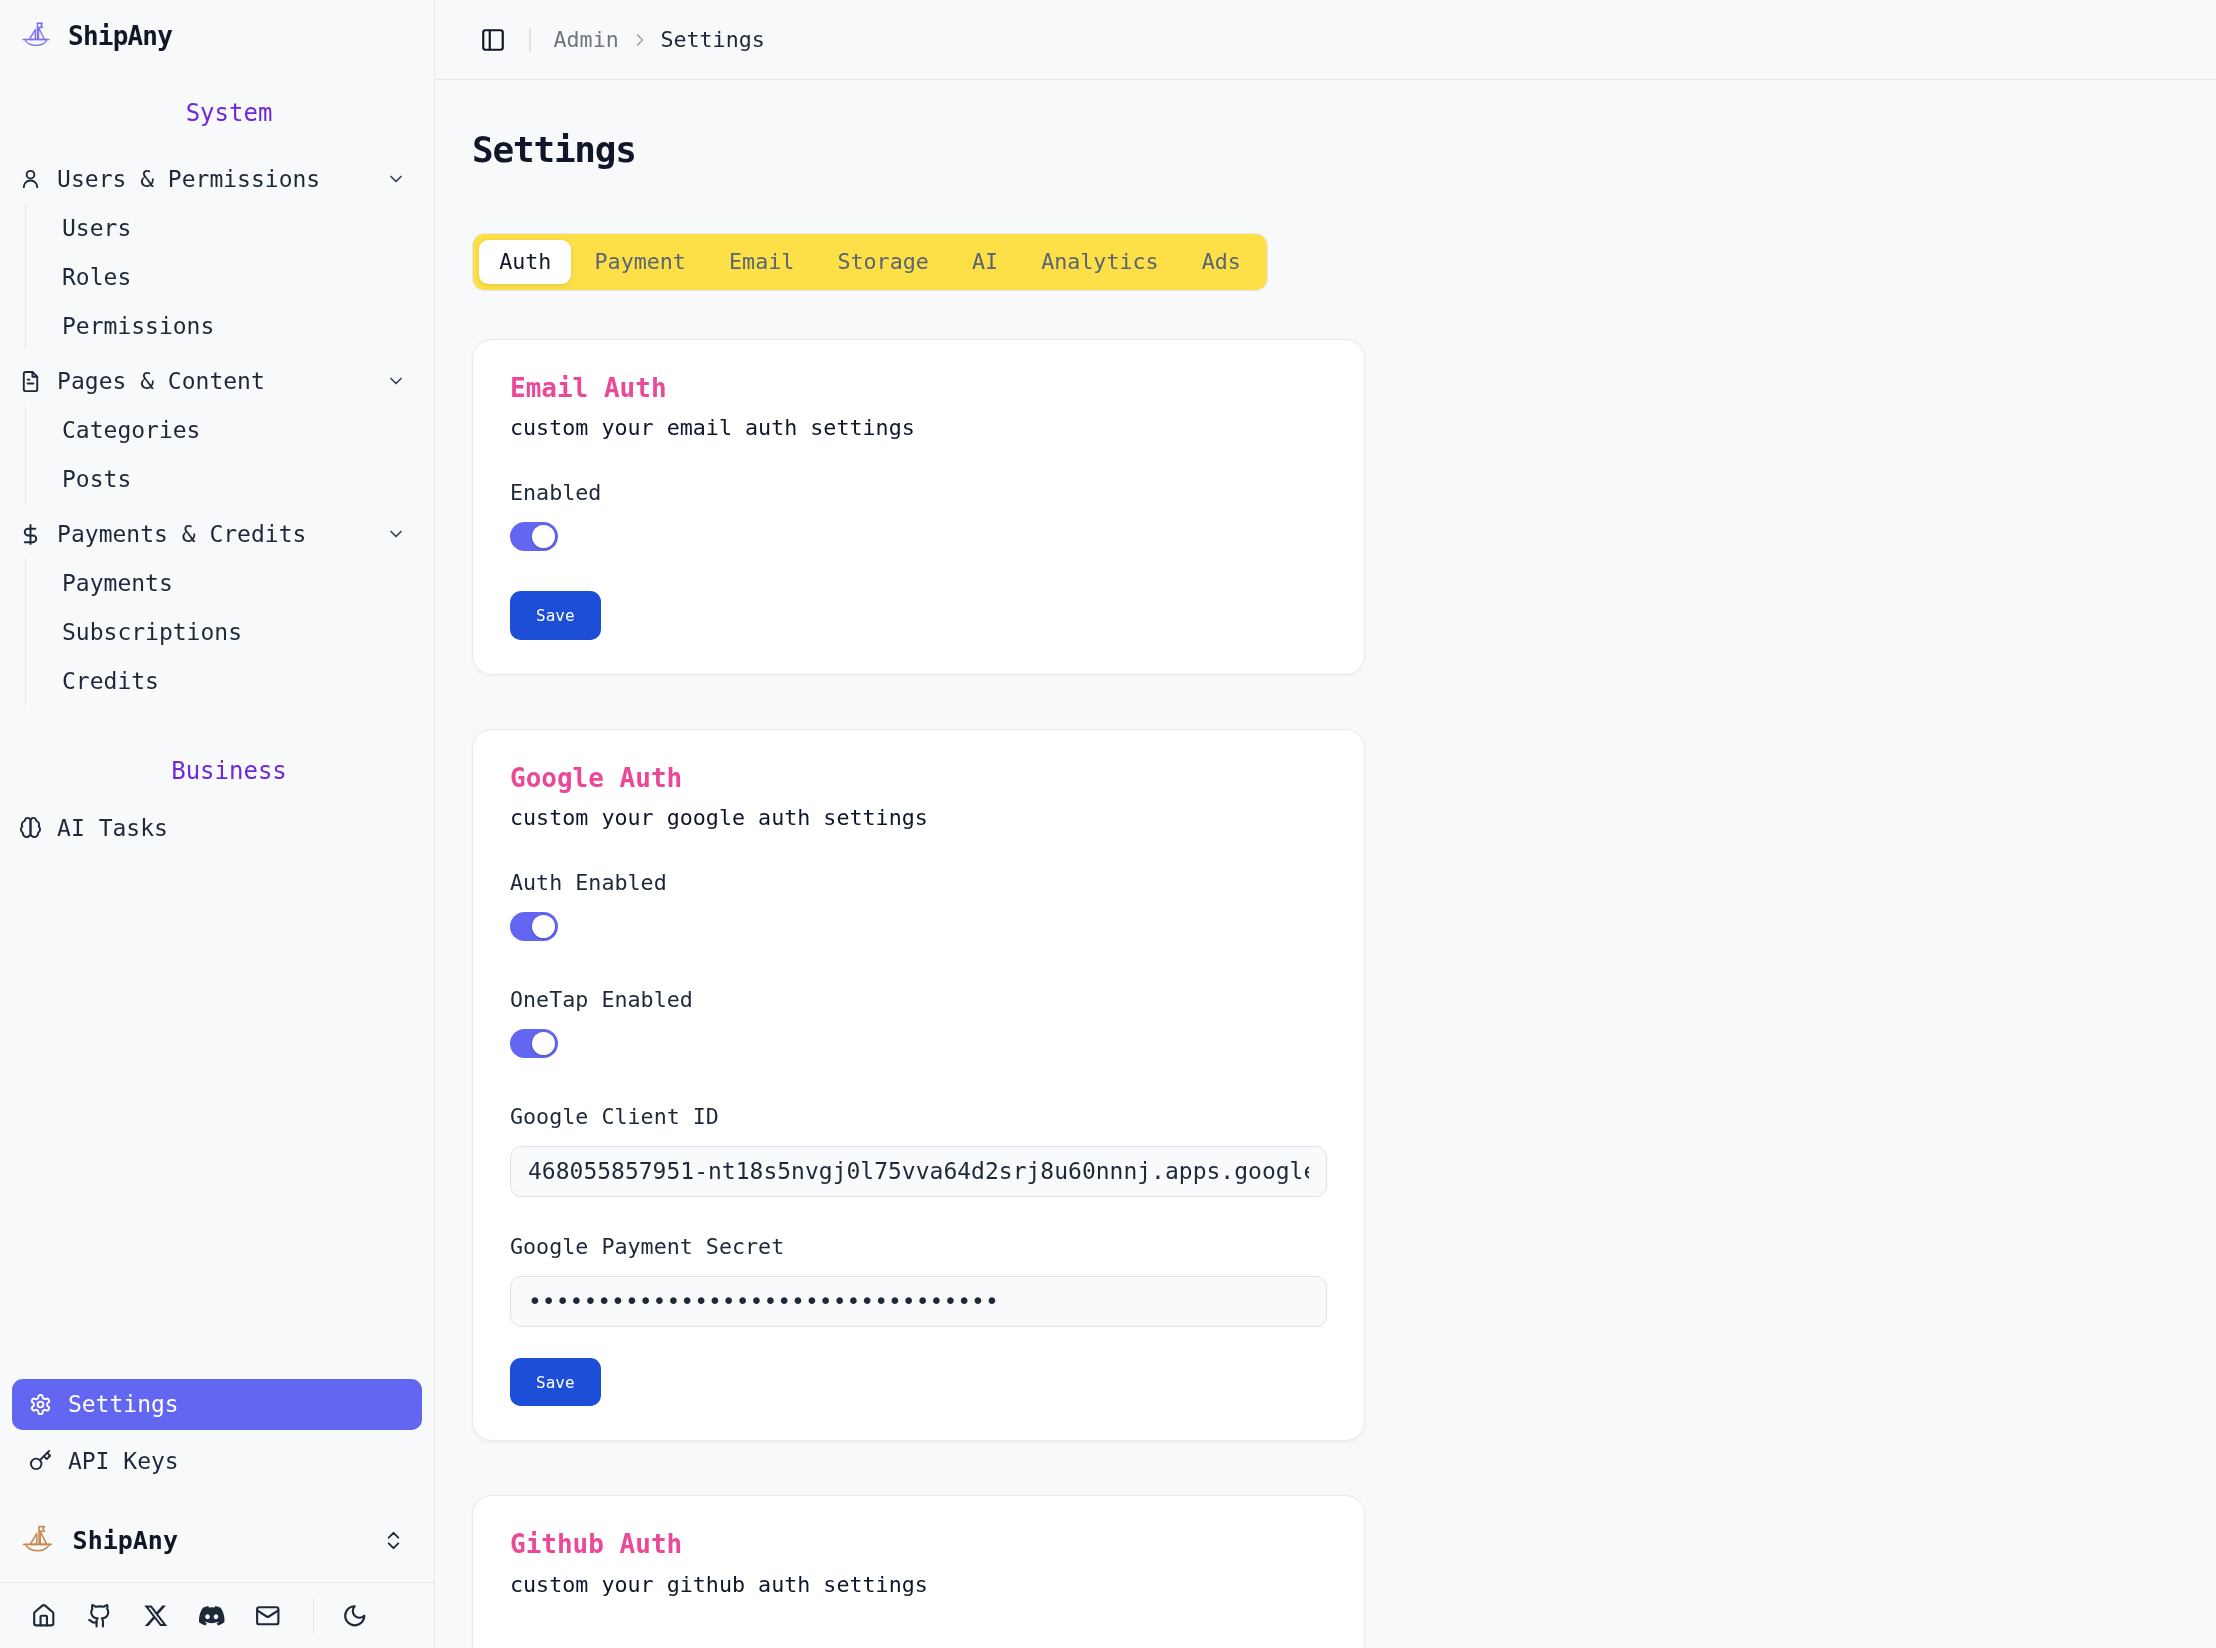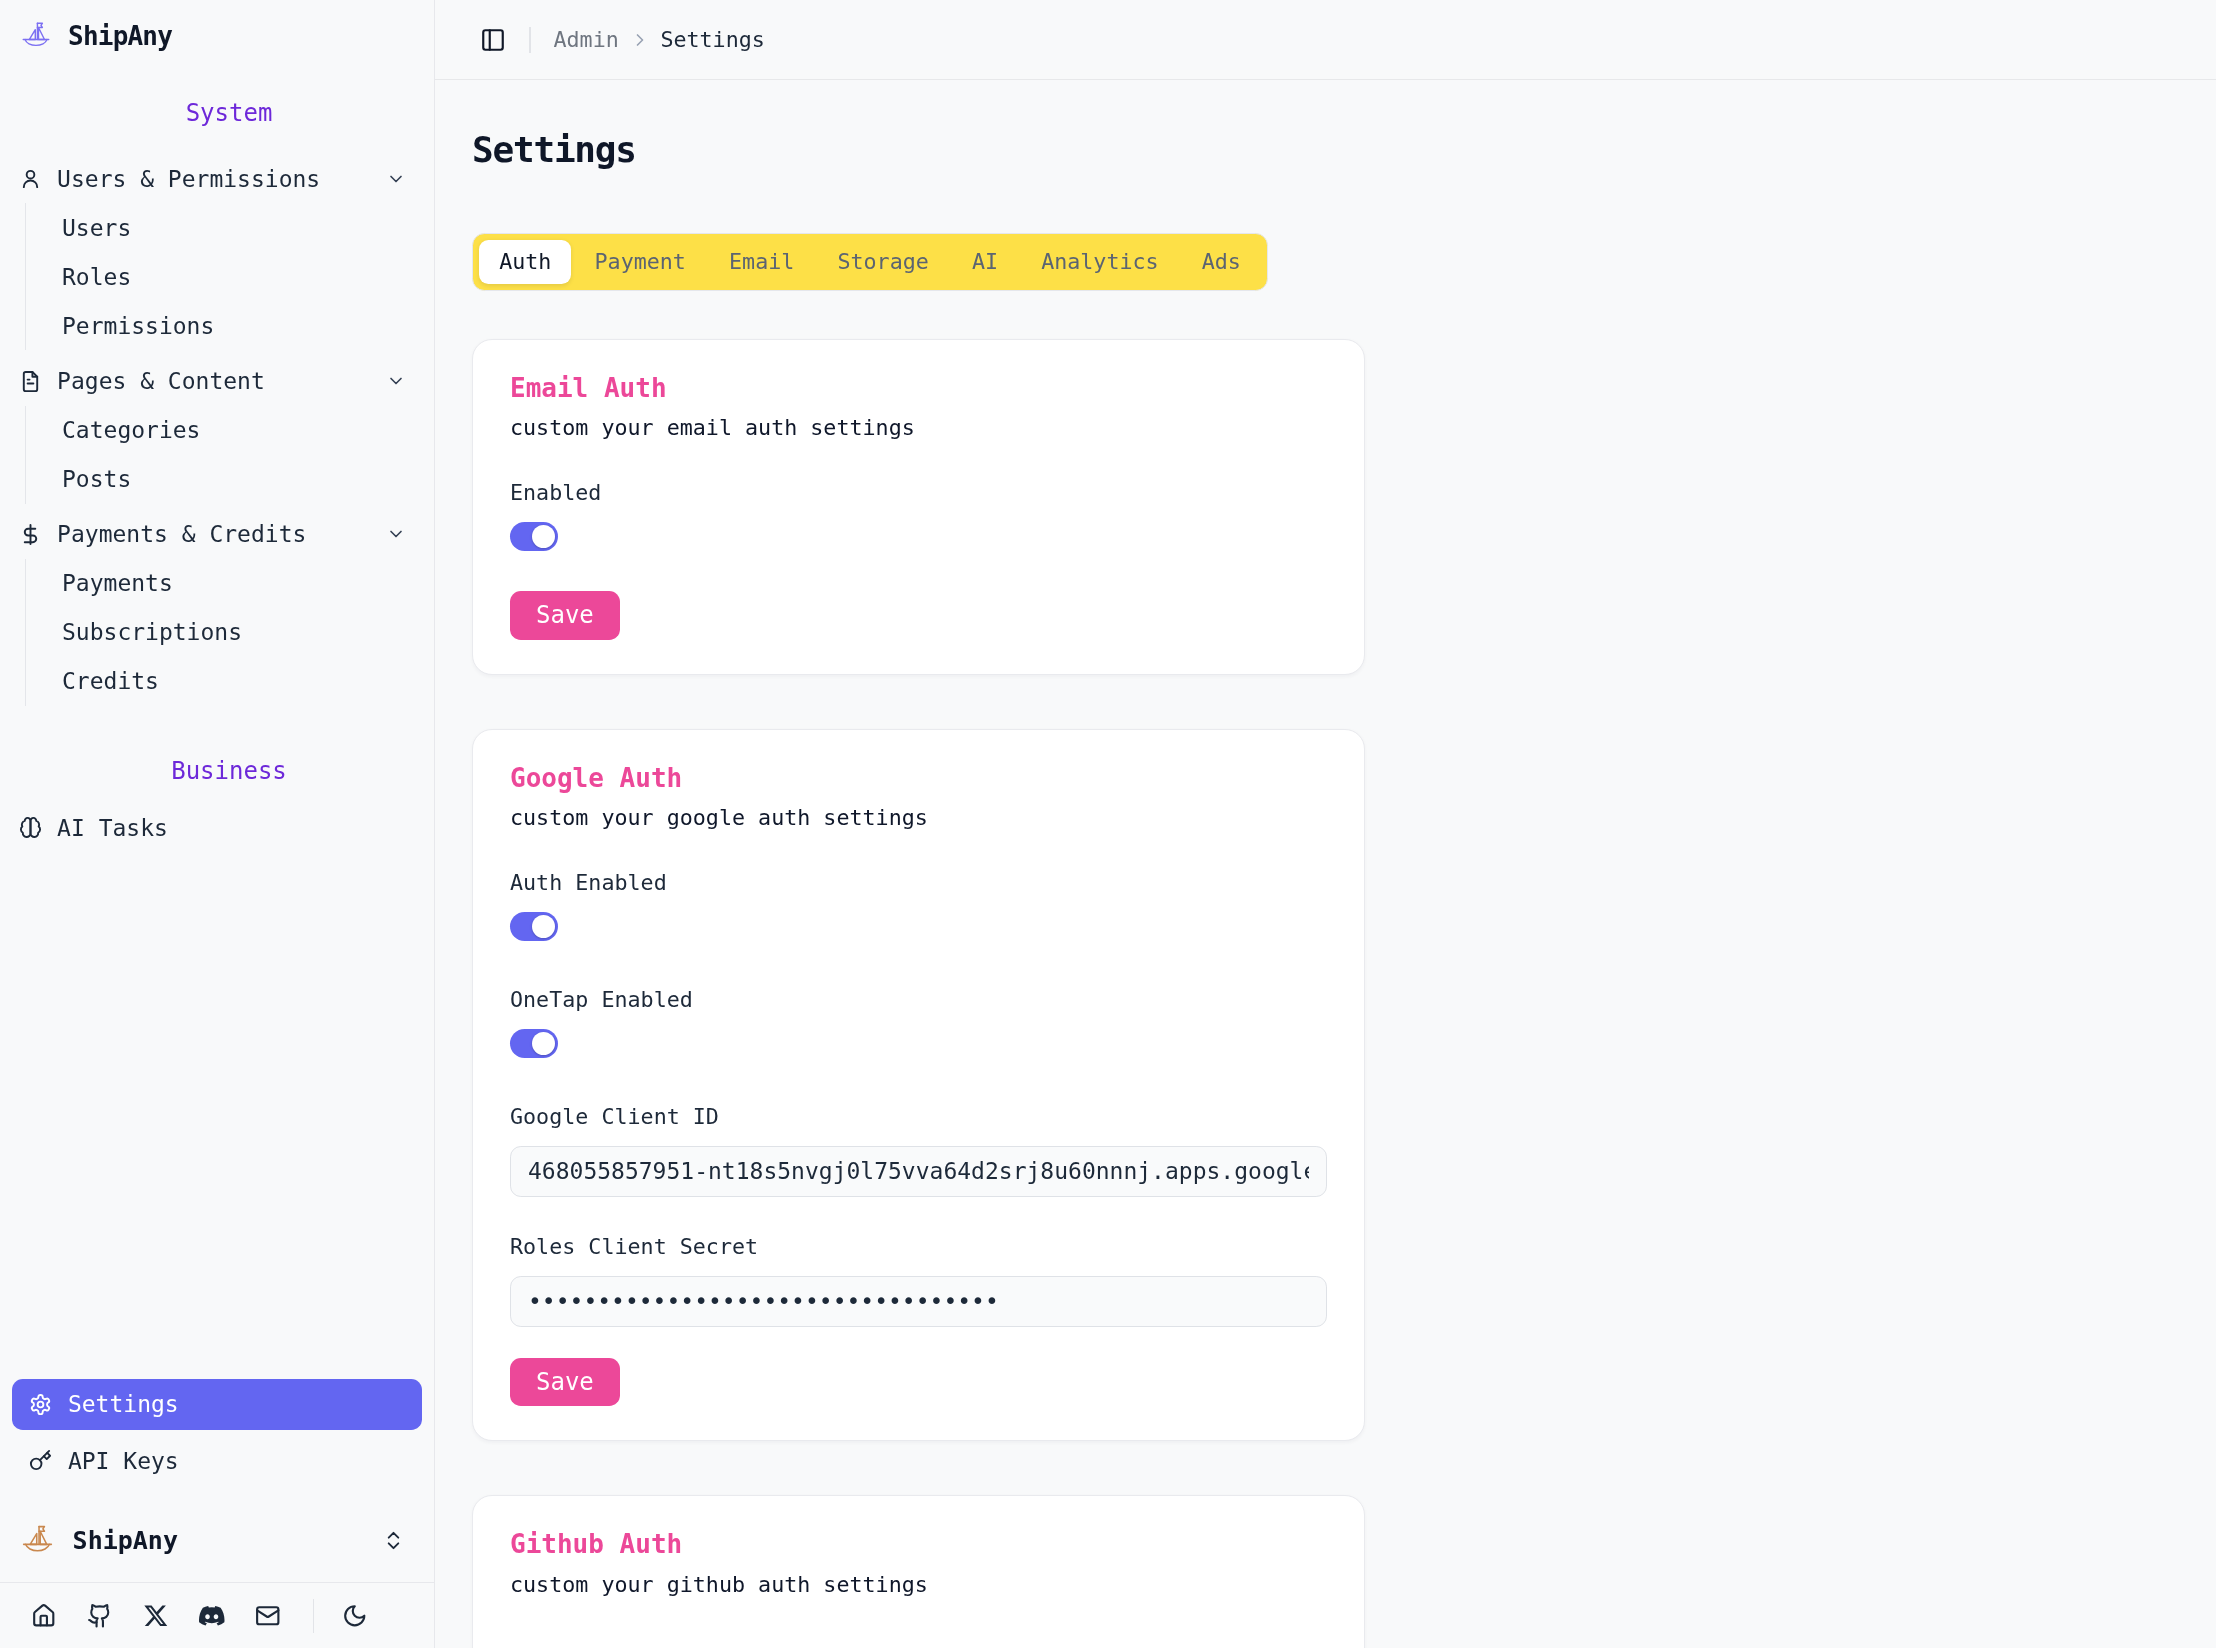--- a/index.html
+++ b/index.html
@@ -119,23 +119,23 @@
   }
 
   .text-input {
     margin-top: 17px; display: block; width: 100%; height: 51px;
     border: 1.5px solid #dfe2e7; background: #f9fafb; border-radius: 10.8px;
     font-family: "DejaVu Sans Mono", monospace; font-size: 23px; color: #1d2939;
     padding: 0 17px; outline: none;
   }
   .save-btn {
     margin-top: 40px; display: inline-block;
-    background: #ec4899; color: #ffffff; border: none; border-radius: 10.8px;
+    background: #1d4ed8; color: #ffffff; border: none; border-radius: 10.8px;
     padding: 11.6px 26px; font-family: "DejaVu Sans Mono", monospace;
-    font-size: 24px; line-height: 25px; font-weight: 500; cursor: pointer;
+    font-size: 16px; line-height: 25px; font-weight: 500; cursor: pointer;
   }
   .card.mid .save-btn { margin-top: 31px; }
 
   svg.stroked { fill: none; stroke: currentColor; stroke-width: 2; stroke-linecap: round; stroke-linejoin: round; }
   svg.filled { fill: currentColor; stroke: none; }
 </style>
 </head>
 <body>
 
 <div class="app">
@@ -361,21 +361,21 @@
           </div>
 
         <div class="field-label gap">OneTap Enabled</div>
         <div class="switch">
             <span class="thumb"></span>
           </div>
 
         <div class="field-label gap">Google Client ID</div>
         <input class="text-input" type="text" value="468055857951-nt18s5nvgj0l75vva64d2srj8u60nnnj.apps.googleuse" style="">
 
-        <div class="field-label gap-sm">Roles Client Secret</div>
+        <div class="field-label gap-sm">Google Payment Secret</div>
         <input class="text-input" type="text" value="••••••••••••••••••••••••••••••••••" style="">
 
         <button class="save-btn">Save</button>
       </section>
 
       
       <section class="card last">
         <div class="card-title">Github Auth</div>
         <div class="card-sub">custom your github auth settings</div>
       </section>

